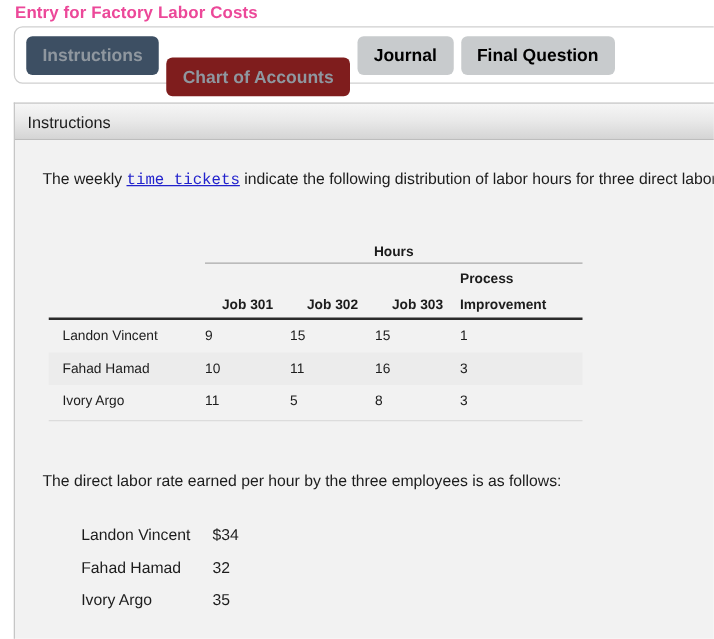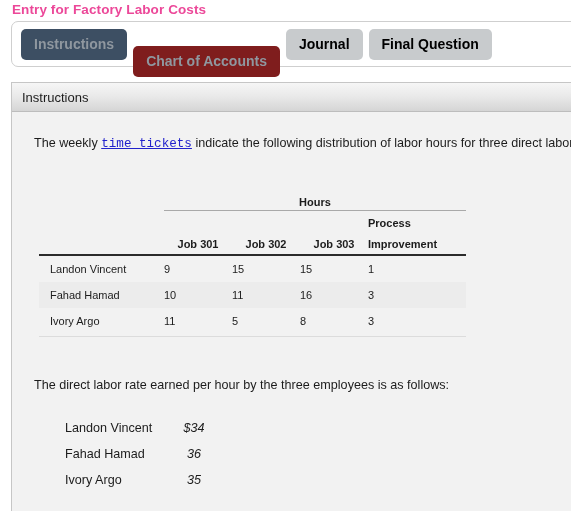--- a/index.html
+++ b/index.html
@@ -210,23 +210,22 @@
     height: 26px;
     vertical-align: middle;
   }
   .rates-table .rate-name {
     width: 105px;
     text-align: left;
     white-space: nowrap;
   }
   .rates-table .rate-val {
     width: 48px;
-    text-align: center;
-    white-space: nowrap;
-    font-style: italic;
+    text-align: left;
+    white-space: nowrap;
   }
 </style>
 </head>
 <body>
 
 <div id="app">
 
   <div class="page-title">Entry for Factory Labor Costs</div>
 
   <div class="tabstrip">
@@ -306,21 +305,21 @@
       <div class="para" style="left:22px; top:266px;">The direct labor rate earned per hour by the three employees is as follows:</div>
 
       <table class="rates-table">
         <tbody>
           <tr>
             <td class="rate-name">Landon Vincent</td>
             <td class="rate-val">$34</td>
           </tr>
           <tr>
             <td class="rate-name">Fahad Hamad</td>
-            <td class="rate-val">36</td>
+            <td class="rate-val">32</td>
           </tr>
           <tr>
             <td class="rate-name">Ivory Argo</td>
             <td class="rate-val">35</td>
           </tr>
         </tbody>
       </table>
 
     </div>
   </div>

